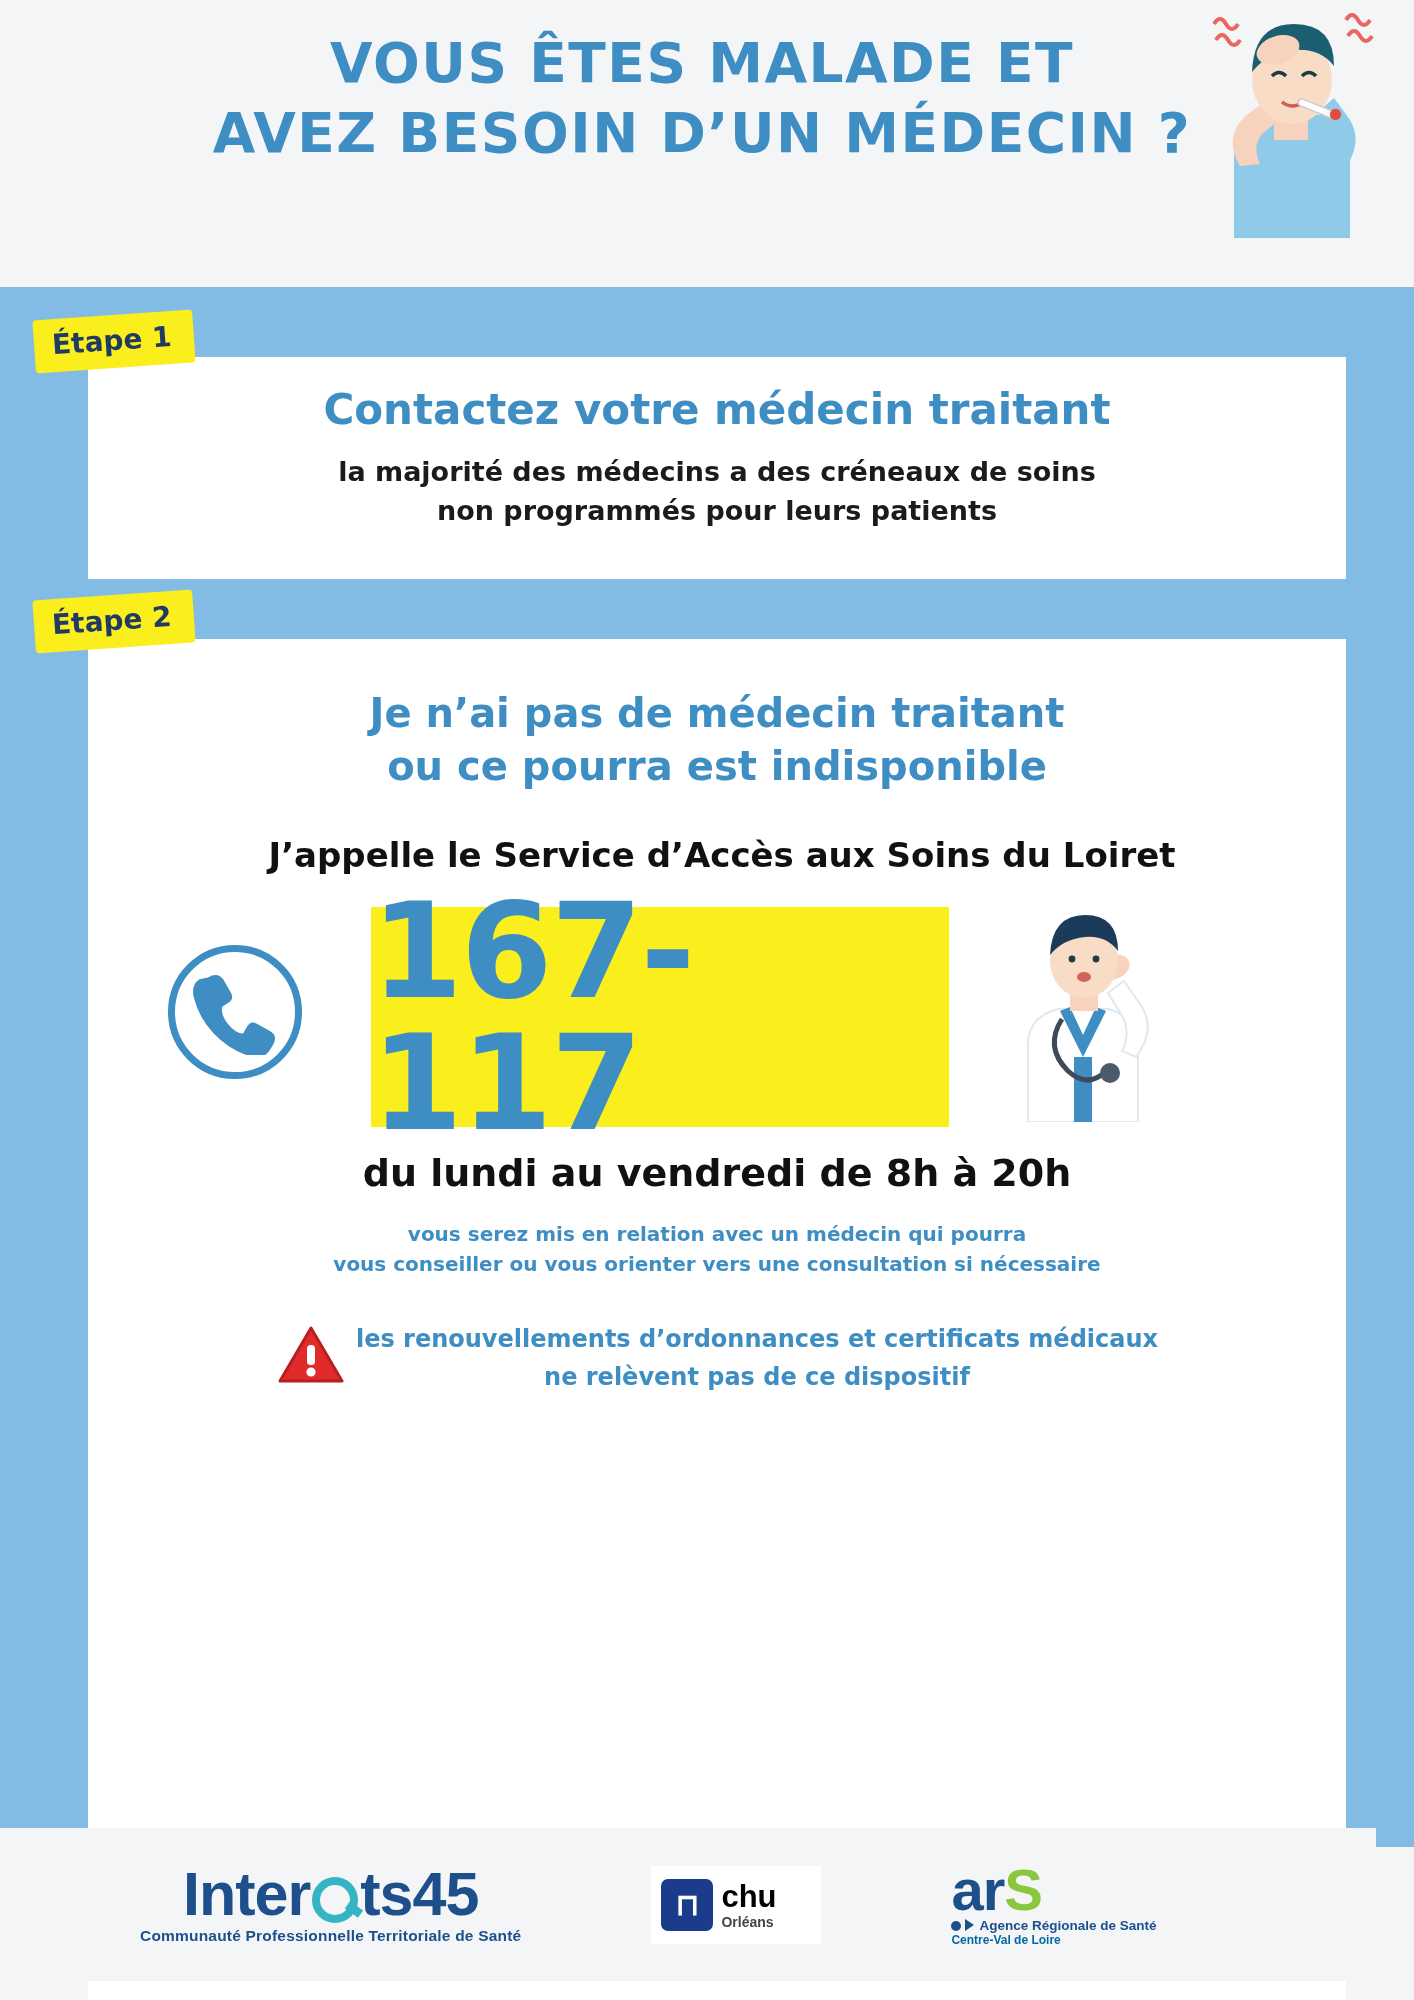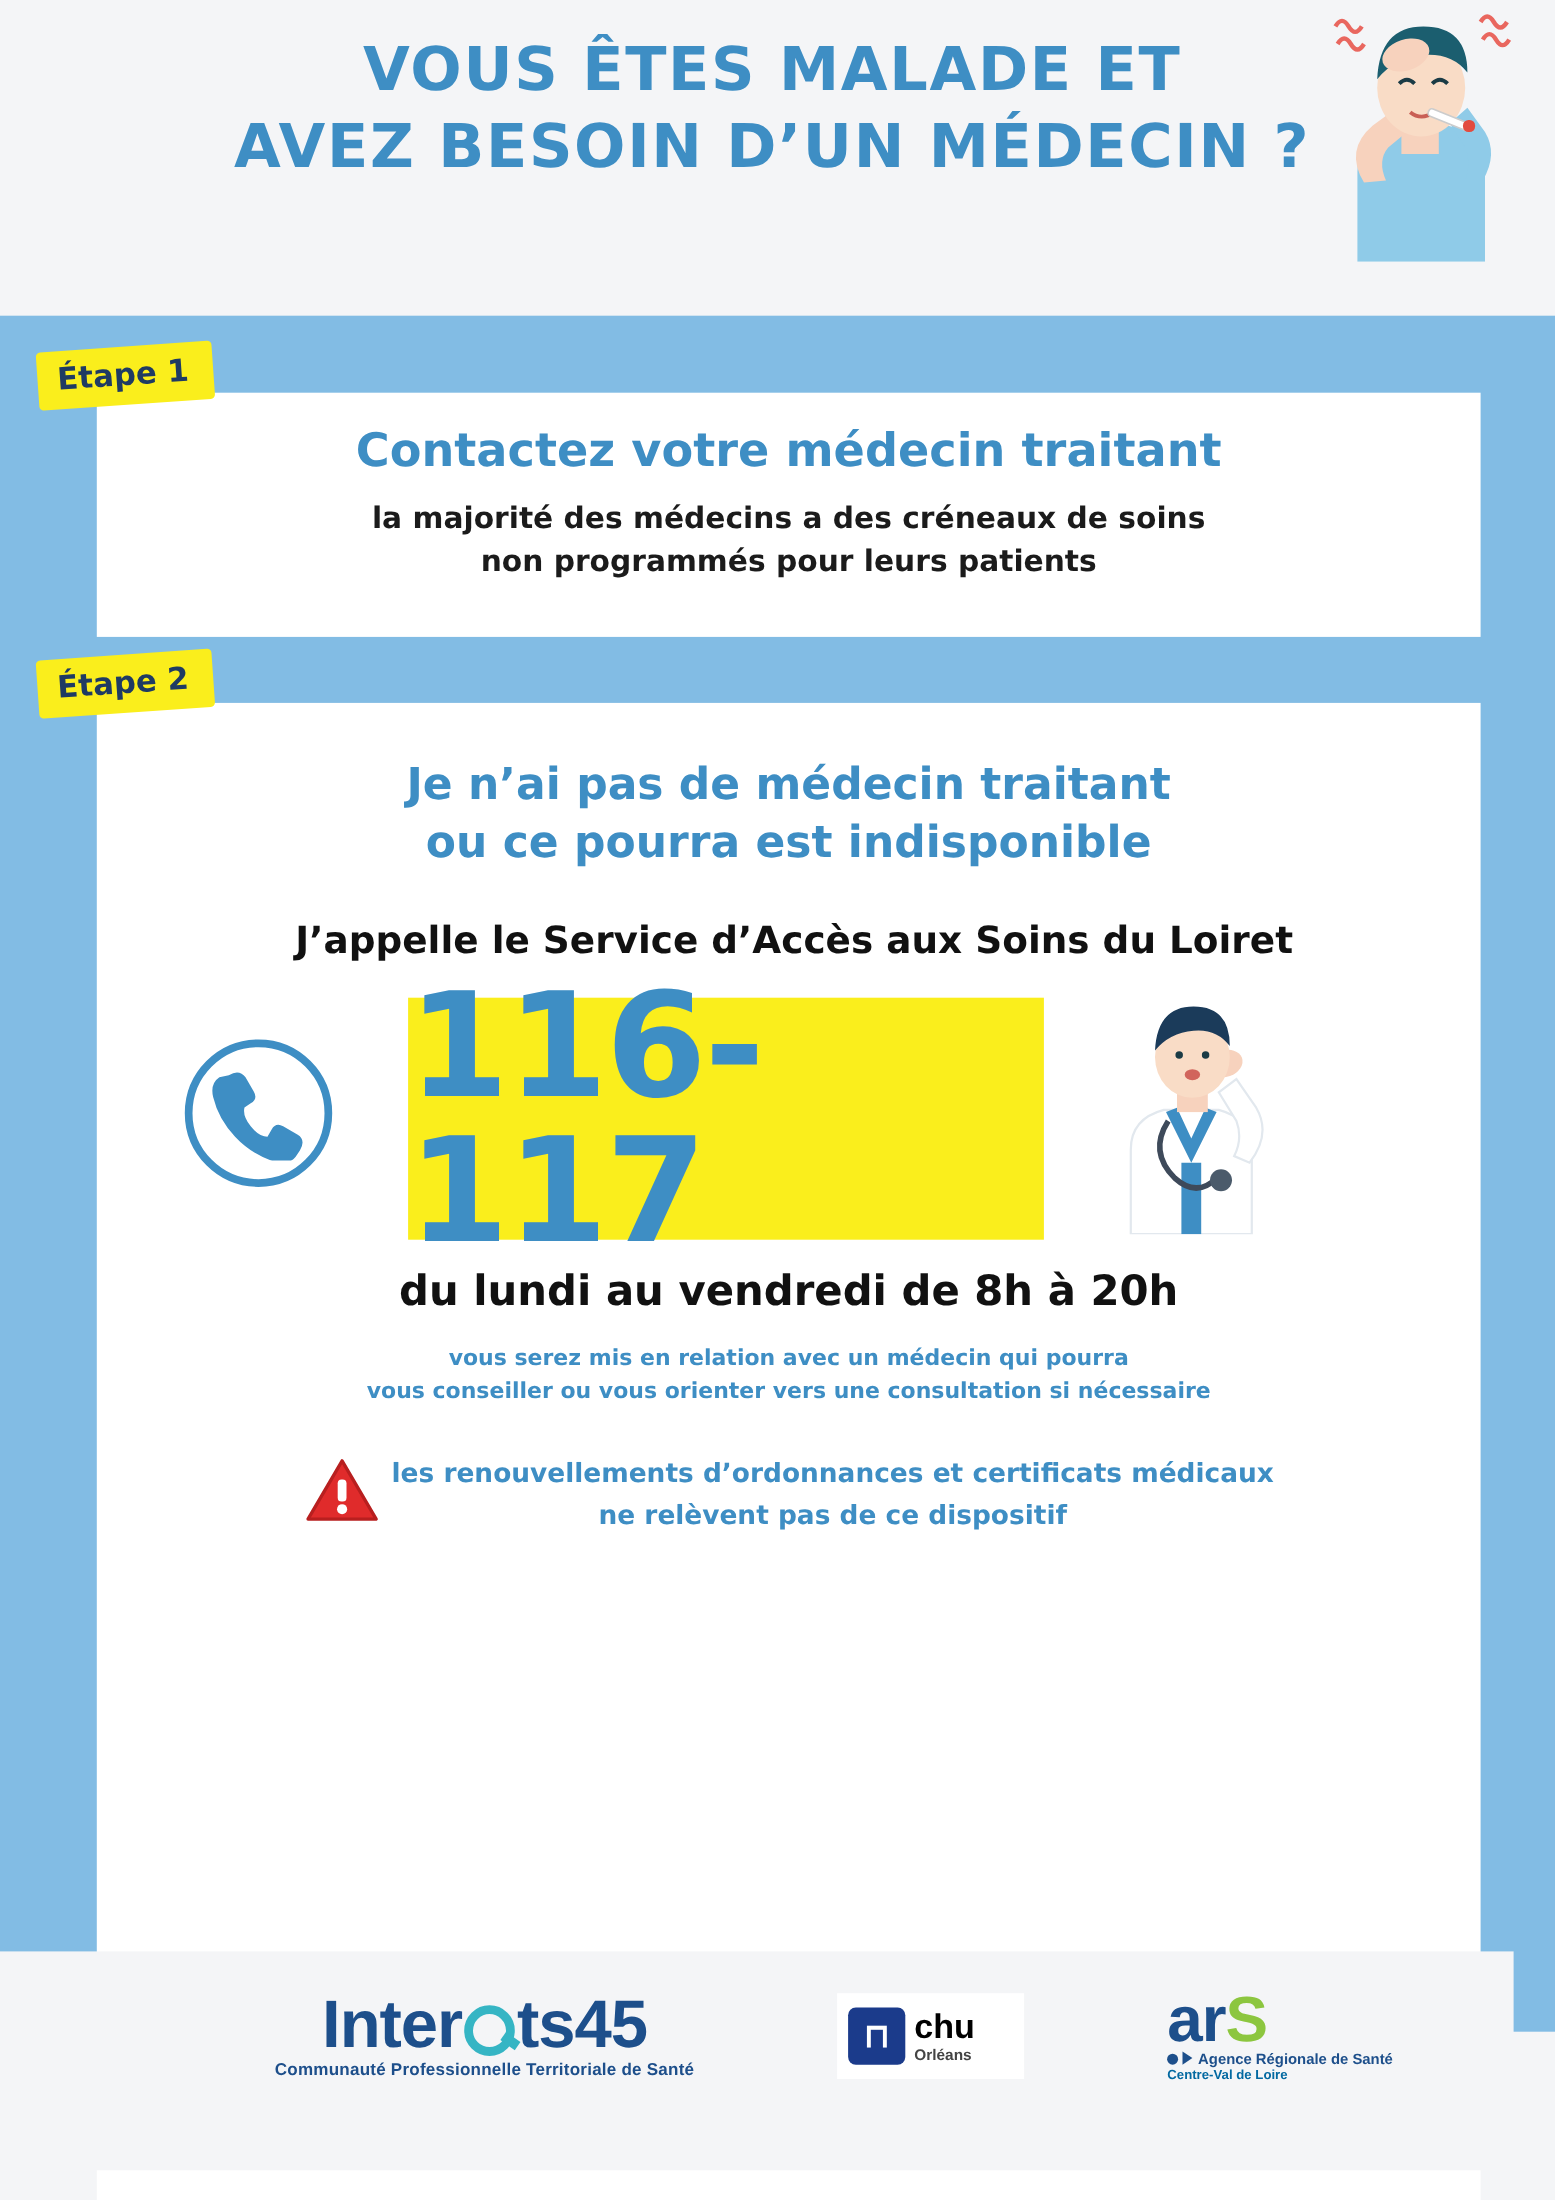--- a/index.html
+++ b/index.html
@@ -222,28 +222,27 @@
     line-height: 1.5;
     padding-top: 22px;
     letter-spacing: 1px;
     text-transform: uppercase;
     font-family: "DejaVu Sans", sans-serif;
   }
 
   
   .footer {
     position: absolute;
-    top: 1774px;
+    top: 1828px;
     left: 0;
     width: 1376px;
     height: 153px;
     background: #f4f5f7;
     display: flex;
     align-items: center;
-    justify-content: center;
   }
   .logo-cpts {
     margin-left: 140px;
     text-align: center;
   }
   .logo-cpts .word {
     font-size: 61px;
     font-weight: bold;
     color: #1d4f8b;
     letter-spacing: -1px;
@@ -404,21 +403,21 @@
       <div class="c2-sub">J’appelle le Service d’Accès aux Soins du Loiret</div>
 
       <div class="phone-row">
         <div class="phone-circle"></div>
         <div class="phone-glyph">
           <svg width="86" height="86" viewBox="0 0 86 86">
             <path d="M20 12 q10 -6 16 2 l8 14 q4 7 -3 11 l-6 4 q-2 8 6 18 q8 10 16 10 l4 -7 q4 -7 11 -3 l14 8 q8 5 2 15 l-4 6 q-7 9 -20 5 q-22 -7 -38 -24 q-16 -17 -21 -38 q-3 -13 6 -19 Z" fill="#3e8ec4" transform="translate(-3,-3) scale(0.95)"></path>
           </svg>
         </div>
         <div class="yellow-box">
-          <span class="phone-number">116-117</span>
+          <span class="phone-number">167-117</span>
         </div>
         <svg class="doctor-illu" viewBox="0 0 190 215">
 
           <path d="M40 215 L40 138 q0 -28 30 -36 l50 0 q30 8 30 36 l0 77 Z" fill="#ffffff" stroke="#e2e8ee" stroke-width="2"></path>
 
           <path d="M72 104 L95 150 L118 104 l-10 -4 L95 128 L82 100 Z" fill="#3e8ec4"></path>
           <path d="M86 150 L104 150 L104 215 L86 215 Z" fill="#3e8ec4"></path>
 
           <path d="M74 112 q-18 28 6 52 q20 18 38 0" stroke="#3e4a5a" stroke-width="5" fill="none"></path>
           <circle cx="122" cy="166" r="10" fill="#4b5b6b"></circle>

